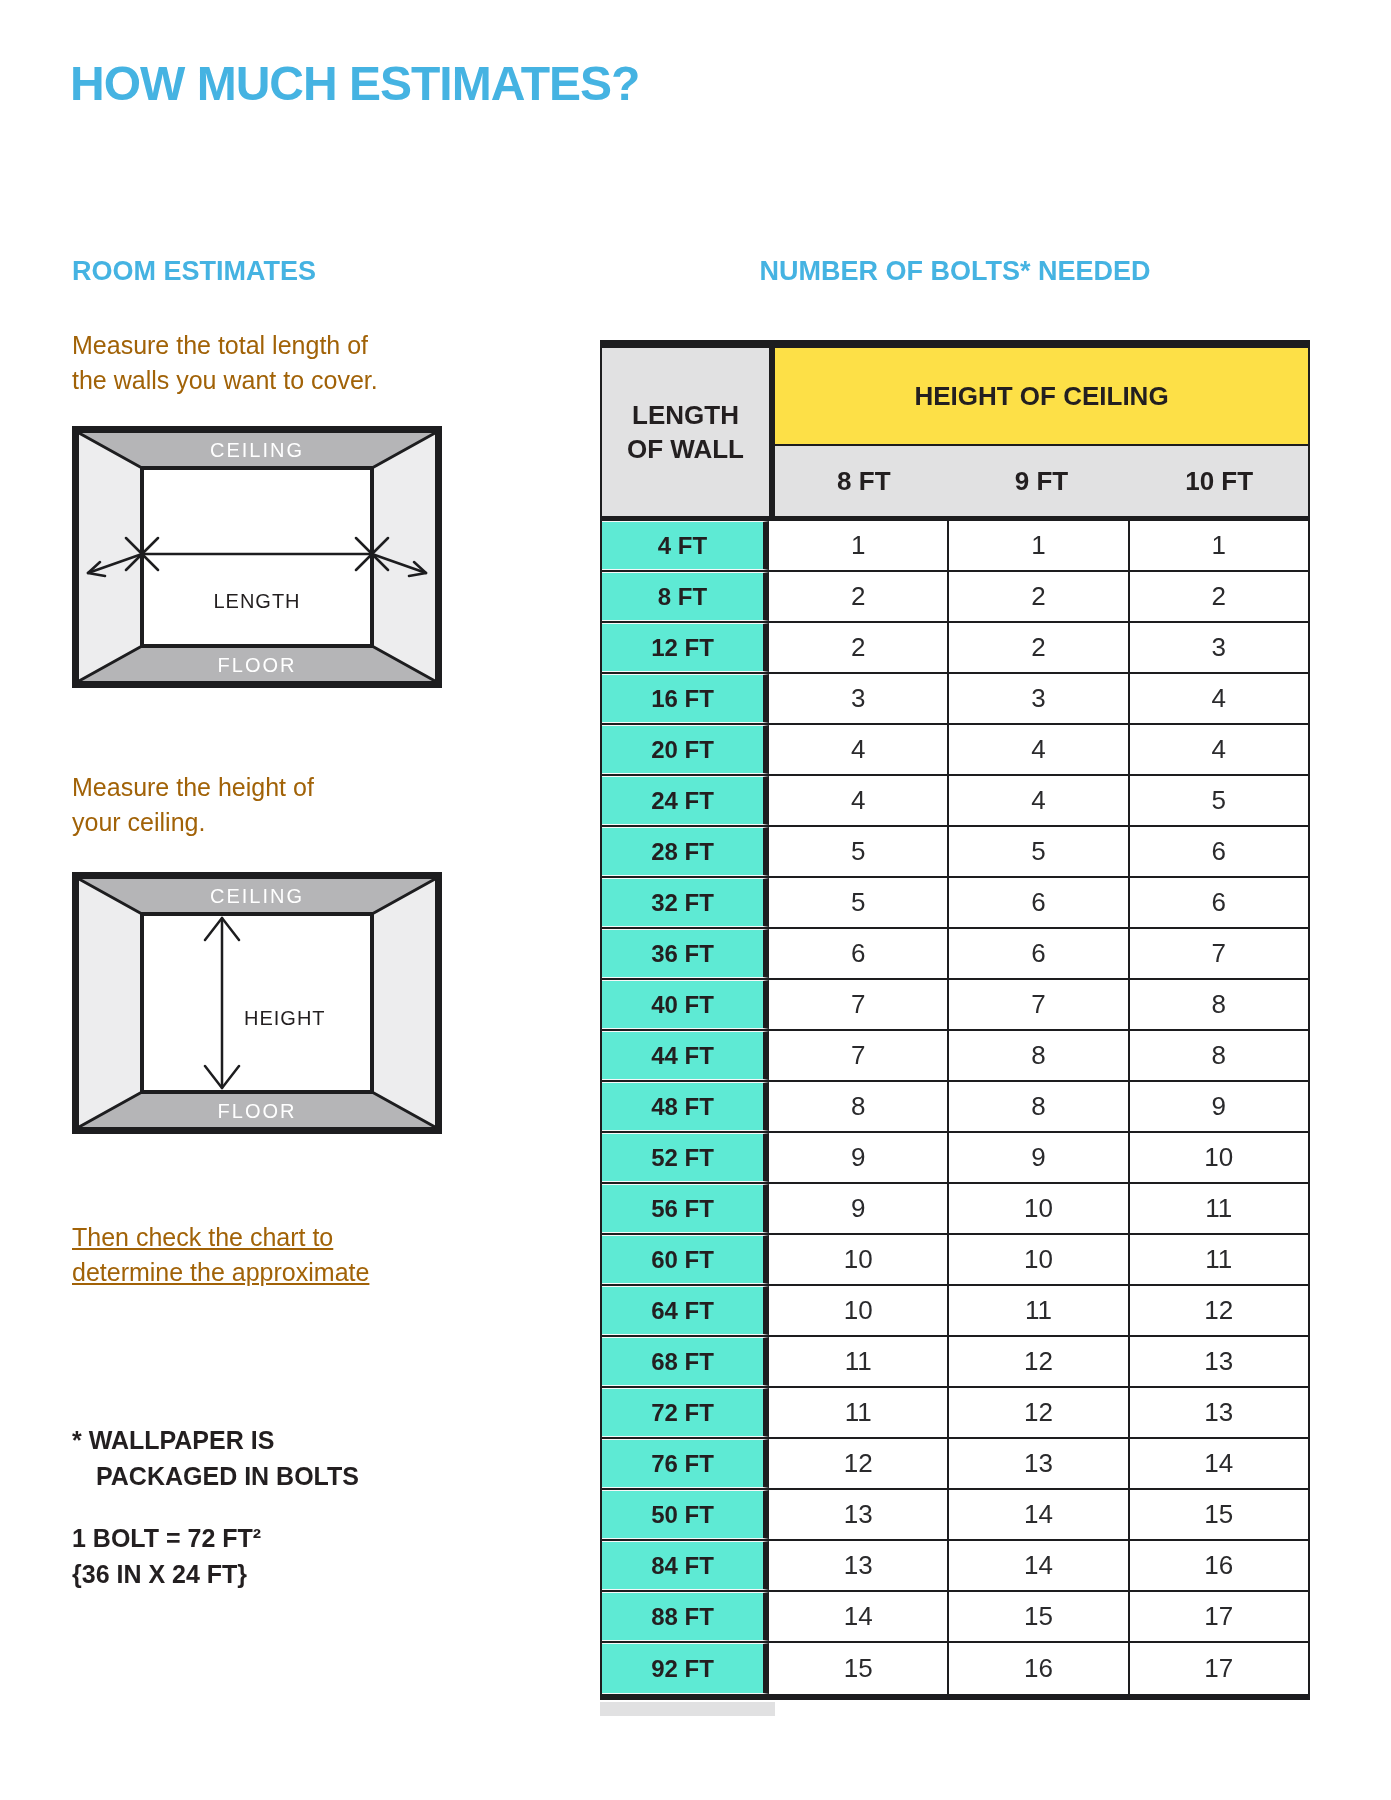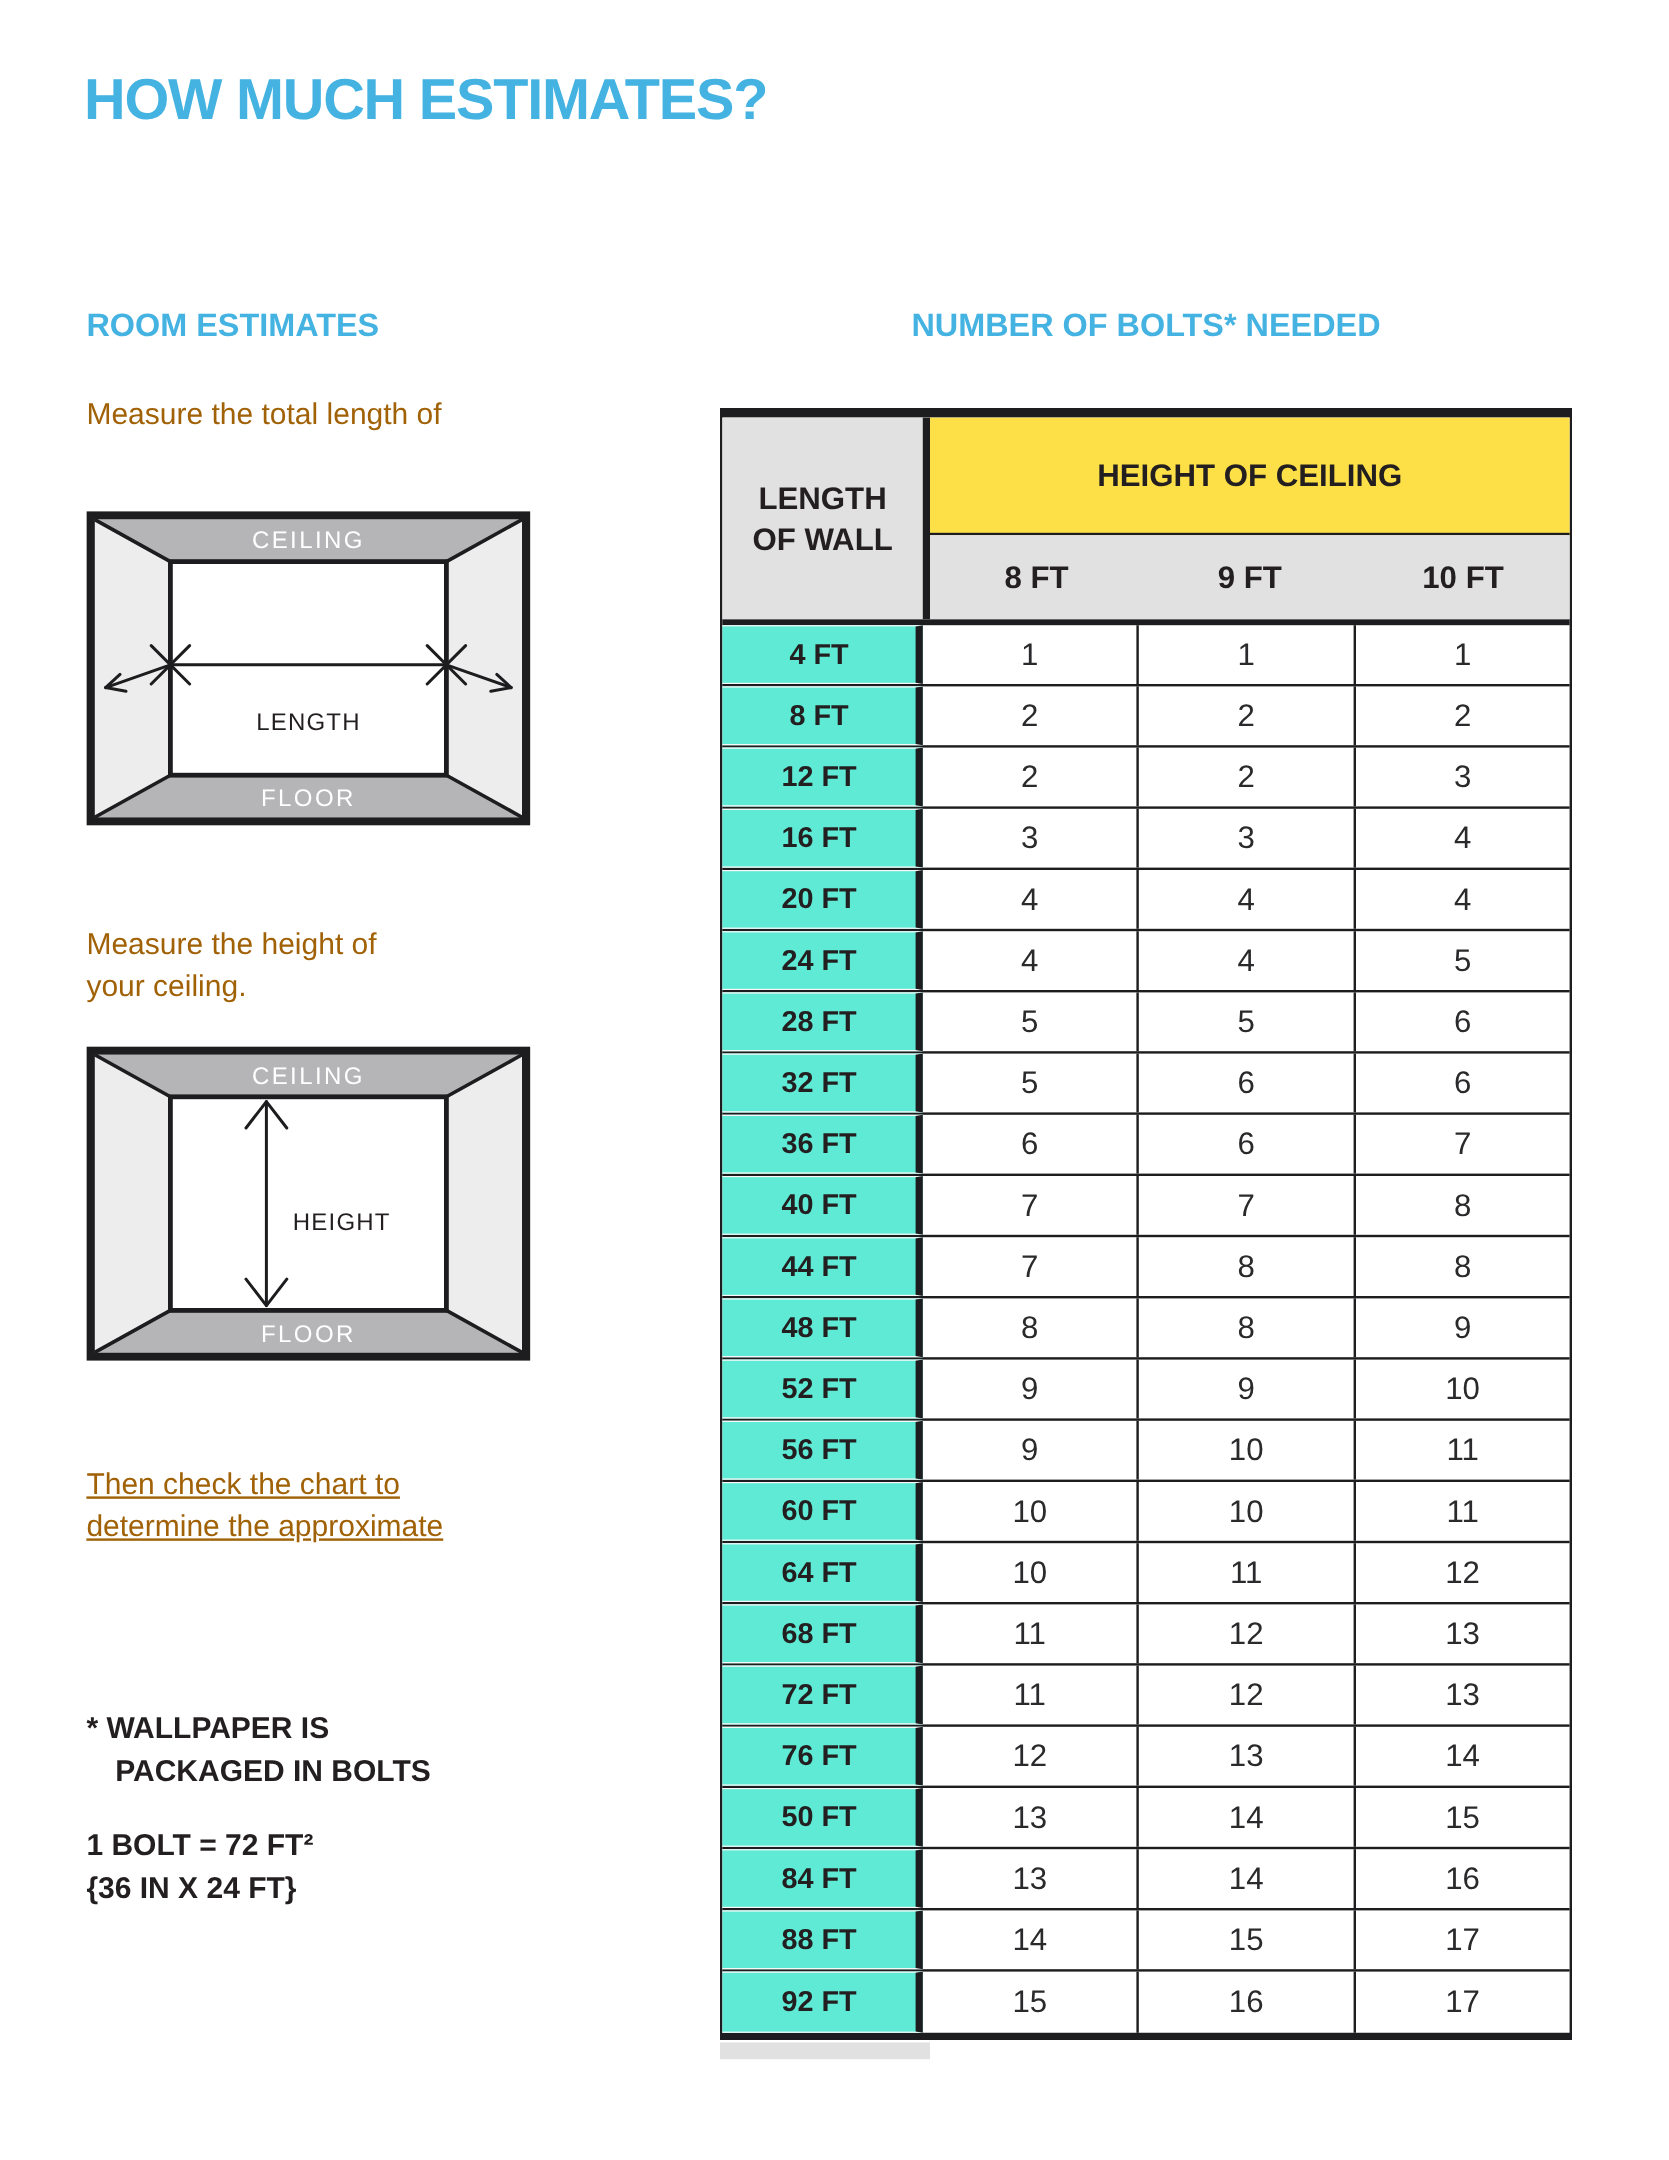--- a/index.html
+++ b/index.html
@@ -68,20 +68,21 @@
 </style>
 </head>
 <body>
 
 <div class="abs page-title">HOW MUCH ESTIMATES?</div>
 
 <div class="abs section-heading left-heading">ROOM ESTIMATES</div>
 
 <div class="abs para para1">
   <div>Measure the total length of</div>
+  <div>the walls you want to cover.</div>
 </div>
 
 <div class="abs diagram diagram1">
   <svg width="370" height="262" viewBox="0 0 370 262">
     <rect x="3.5" y="3.5" width="363" height="255" fill="#ededee" stroke="#1d1d1f" stroke-width="7"></rect>
     <polygon points="7,7 363,7 300,42 70,42" fill="#b5b5b7"></polygon>
     <polygon points="70,220 300,220 363,255 7,255" fill="#b5b5b7"></polygon>
     <rect x="70" y="42" width="230" height="178" fill="#ffffff" stroke="#1d1d1f" stroke-width="4"></rect>
     <path d="M7,7 L70,42 M363,7 L300,42 M7,255 L70,220 M363,255 L300,220" stroke="#1d1d1f" stroke-width="3" fill="none"></path>
     <path d="M70,128 L300,128 M70,128 L16,147 M300,128 L354,147" stroke="#1d1d1f" stroke-width="2.5" fill="none" stroke-linecap="round"></path>

